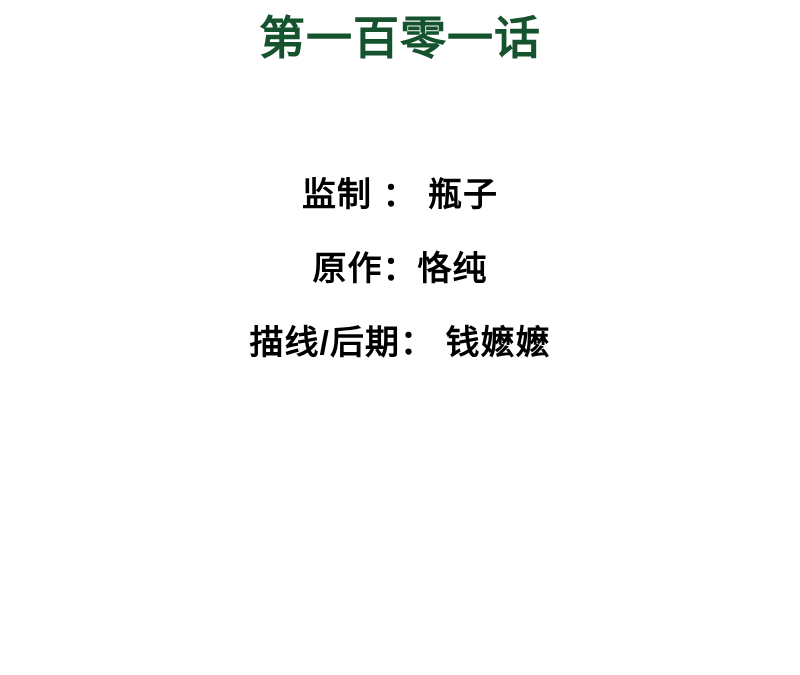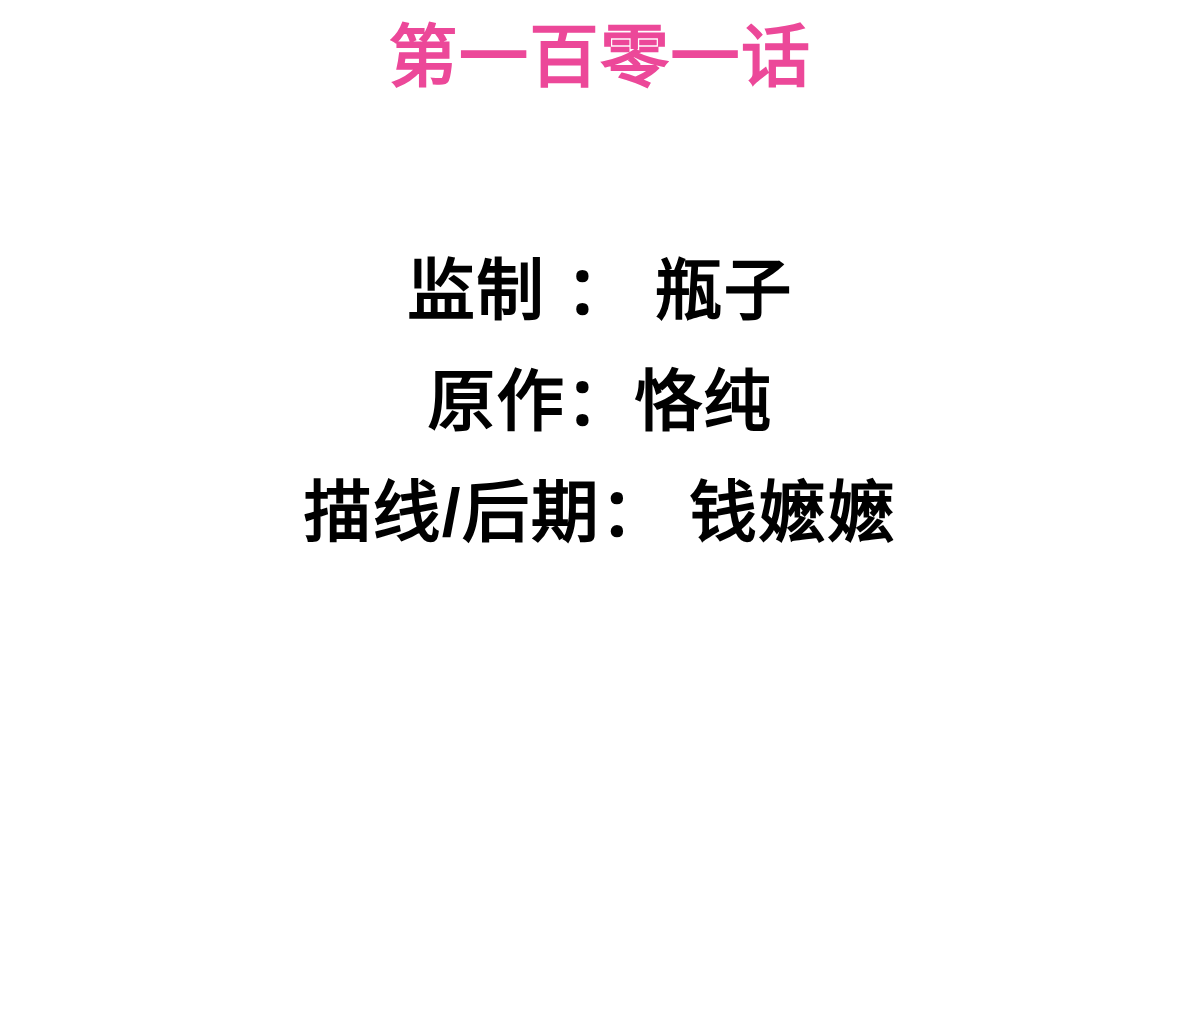--- a/index.html
+++ b/index.html
@@ -20,29 +20,29 @@
     padding-top: 8px;
     color: #000000;
     text-align: center;
   }
   .chapter-title {
     margin: 0;
     font-size: 46px;
     line-height: 60px;
     font-weight: 700;
     letter-spacing: 1px;
-    color: #ec4899;
+    color: #14532d;
     text-align: center;
   }
   .credits {
     margin-top: 89px;
   }
   .credit-line {
     margin: 0;
-    font-size: 45px;
+    font-size: 34px;
     line-height: 74px;
     font-weight: 700;
     letter-spacing: 1px;
     color: #000000;
     text-align: center;
     white-space: pre;
   }
 </style>
 </head>
 <body>

